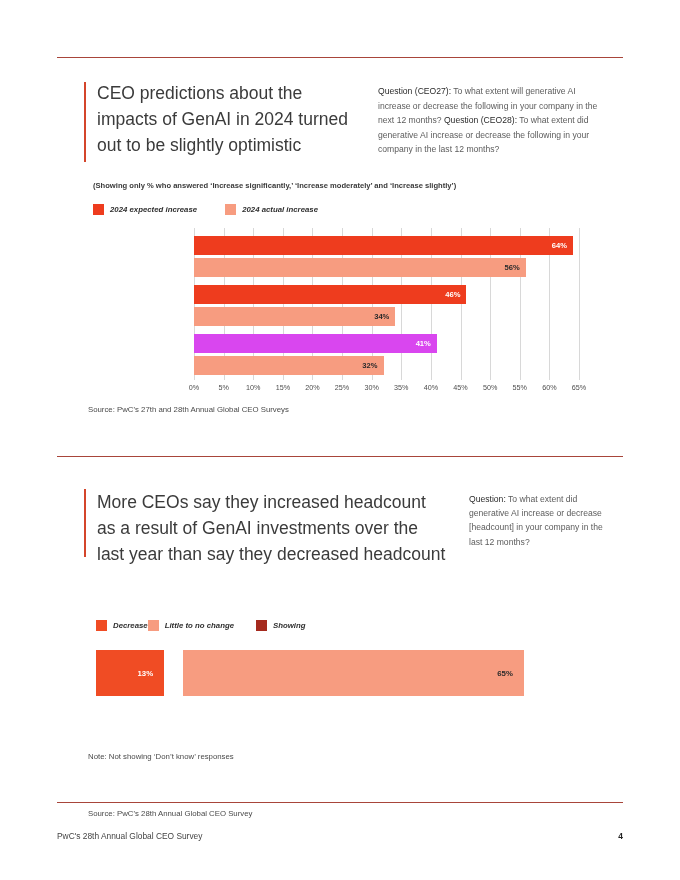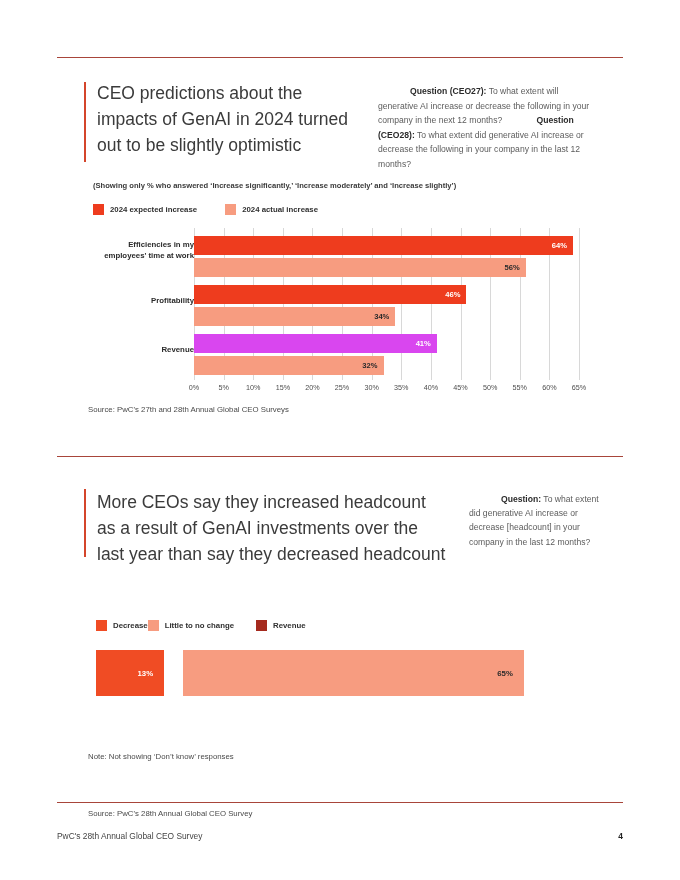--- a/index.html
+++ b/index.html
@@ -30,37 +30,37 @@
     line-height: 26px;
     color: #3b3b3b;
     font-weight: 400;
   }
   .question {
     position: absolute;
     font-size: 8.6px;
     line-height: 14.6px;
     color: #5c5c5c;
   }
-  .question b { color: #2b2b2b; font-weight: bold; margin-left: 32px; }
+  .question b { color: #2b2b2b; font-weight: normal; }
   .subnote {
     position: absolute;
     font-size: 7.6px;
     font-weight: bold;
     color: #3a3a3a;
   }
   .source {
     position: absolute;
     font-size: 7.8px;
     line-height: 12.5px;
     color: #4a4a4a;
   }
 
   
   .legend { position: absolute; display: flex; align-items: center; }
-  .legend-item { display: flex; align-items: center; }
+  .legend-item { display: flex; align-items: center; font-style: italic; }
   .swatch { width: 11px; height: 11px; display: inline-block; }
   .legend-label {
     font-size: 7.8px; font-weight: bold; color: #2f2f2f;
     margin-left: 6px; white-space: nowrap;
   }
 
   
   #chart1 { position: absolute; left: 88px; top: 228px; width: 500px; height: 152px; }
   .cat-labels { position: absolute; left: 0; top: 0; width: 106px; height: 152px; }
   .cat-label {
@@ -142,25 +142,20 @@
         <span class="swatch" style="background: rgb(238, 60, 30);"></span>
         <span class="legend-label">2024 expected increase</span>
       </div>
       <div class="legend-item" style="margin-left: 28px;">
         <span class="swatch" style="background: rgb(247, 156, 128);"></span>
         <span class="legend-label">2024 actual increase</span>
       </div>
     </div>
 
   <div id="chart1">
-    <div class="cat-labels">
-        <div class="cat-label" style="top: 12px;">Efficiencies in my employees' time at work</div>
-        <div class="cat-label" style="top: 68px;">Profitability</div>
-        <div class="cat-label" style="top: 117px;">Revenue</div>
-      </div>
     <div class="plot">
         <div class="gridline" style="left: 0px;"></div>
         <div class="gridline" style="left: 29.6154px;"></div>
         <div class="gridline" style="left: 59.2308px;"></div>
         <div class="gridline" style="left: 88.8462px;"></div>
         <div class="gridline" style="left: 118.462px;"></div>
         <div class="gridline" style="left: 148.077px;"></div>
         <div class="gridline" style="left: 177.692px;"></div>
         <div class="gridline" style="left: 207.308px;"></div>
         <div class="gridline" style="left: 236.923px;"></div>
@@ -220,21 +215,21 @@
       <div class="legend-item">
         <span class="swatch" style="background: rgb(240, 76, 36);"></span>
         <span class="legend-label">Decrease</span>
       </div>
       <div class="legend-item" style="">
         <span class="swatch" style="background: rgb(247, 156, 128);"></span>
         <span class="legend-label">Little to no change</span>
       </div>
       <div class="legend-item" style="margin-left: 22px;">
         <span class="swatch" style="background: rgb(165, 42, 30);"></span>
-        <span class="legend-label">Revenue</span>
+        <span class="legend-label">Showing</span>
       </div>
     </div>
 
   <div id="chart2">
       <div class="seg" style="width: 68.1474px; background: rgb(240, 76, 36);">
         <span class="seg-val" style="color: rgb(255, 255, 255);">13%</span>
       </div>
       <div class="seg" style="width: 340.737px; background: rgb(247, 156, 128);">
         <span class="seg-val" style="color: rgb(43, 43, 43);">65%</span>
       </div>

